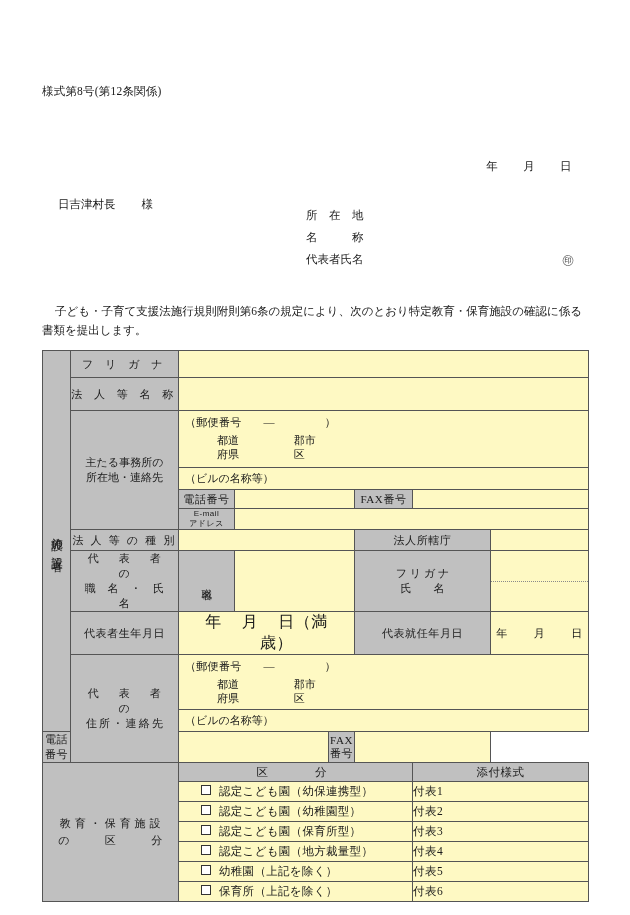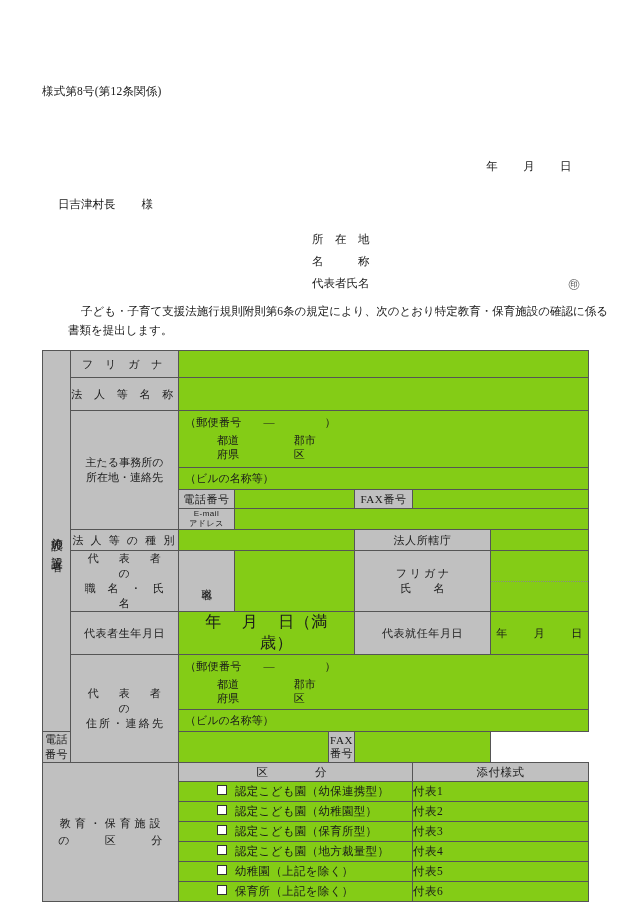--- a/index.html
+++ b/index.html
@@ -57,61 +57,59 @@
     left: 58px;
     top: 197px;
     font-size: 11.5px;
     white-space: nowrap;
   }
   .addressee .hon { margin-left: 26px; }
 
   .submitter {
     position: absolute;
     left: 306px;
-    top: 228px;
+    top: 204px;
     font-size: 11.5px;
     line-height: 22px;
-    margin-left: 6px;
   }
   .submitter .row { white-space: nowrap; position: relative; }
   .submitter .lbl { display: inline-block; }
   .seal {
     position: absolute;
     left: 256px;
     top: 1px;
     font-size: 12px;
     color: #333;
   }
 
   .intro {
     position: absolute;
     left: 42px;
     top: 302px;
     width: 548px;
     font-size: 11.5px;
     line-height: 19px;
     text-indent: 13px;
-    margin-left: 26px;
   }
 
   
   .tbl {
     position: absolute;
     left: 42px;
     top: 350px;
     width: 546px;
     border-collapse: collapse;
     table-layout: fixed;
     font-size: 11px;
   }
   .tbl td {
     border: 1px solid #555;
     padding: 0;
     vertical-align: middle;
-    background: #84cc16;
+    background: #fef9c3;
   }
   .grey {
     background: #c0c0c0 !important;
     text-align: center;
   }
   .vlabel {
     writing-mode: vertical-rl;
     text-orientation: upright;
     margin: 0 auto;
     letter-spacing: 2px;
@@ -181,21 +179,21 @@
   .ymd .g { display: inline-block; }
   .ymd .g + .g { margin-left: 26px; }
 
   .kubun-head {
     text-align: center;
     letter-spacing: 8px;
     padding-left: 8px;
     font-size: 11.5px;
   }
   .chk-row {
-    padding: 2px 0 2px 38px;
+    padding: 2px 0 2px 22px;
     font-size: 11.5px;
     letter-spacing: 0.3px;
     white-space: nowrap;
   }
   .chkbox {
     display: inline-block;
     width: 8px;
     height: 8px;
     border: 1px solid #333;
     margin-right: 8px;

